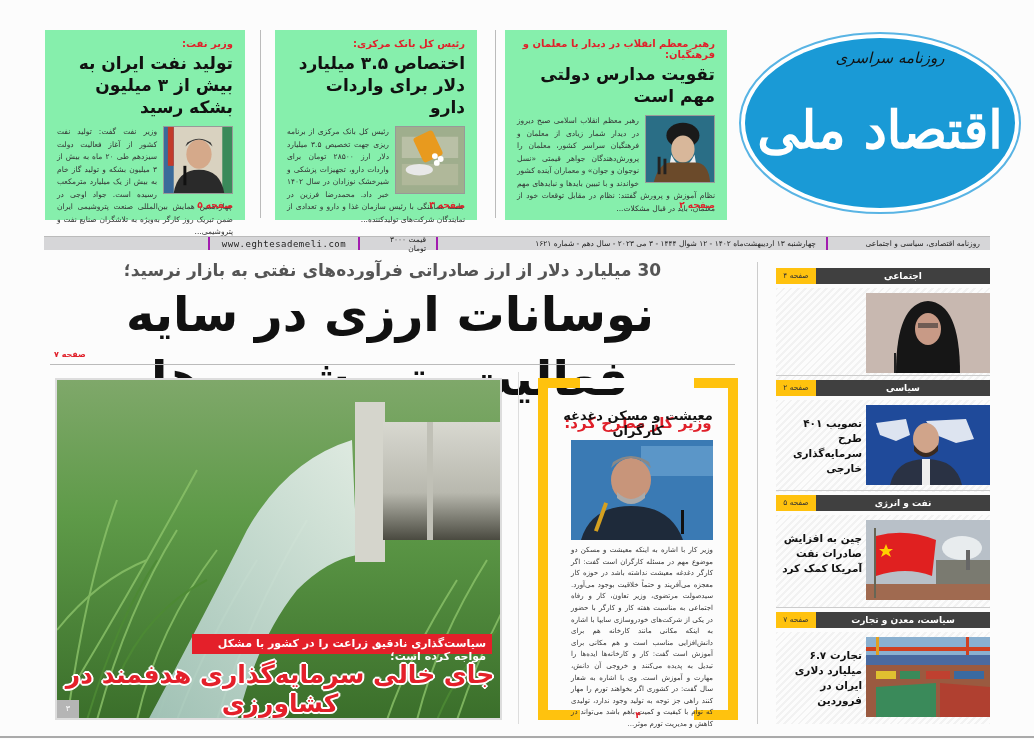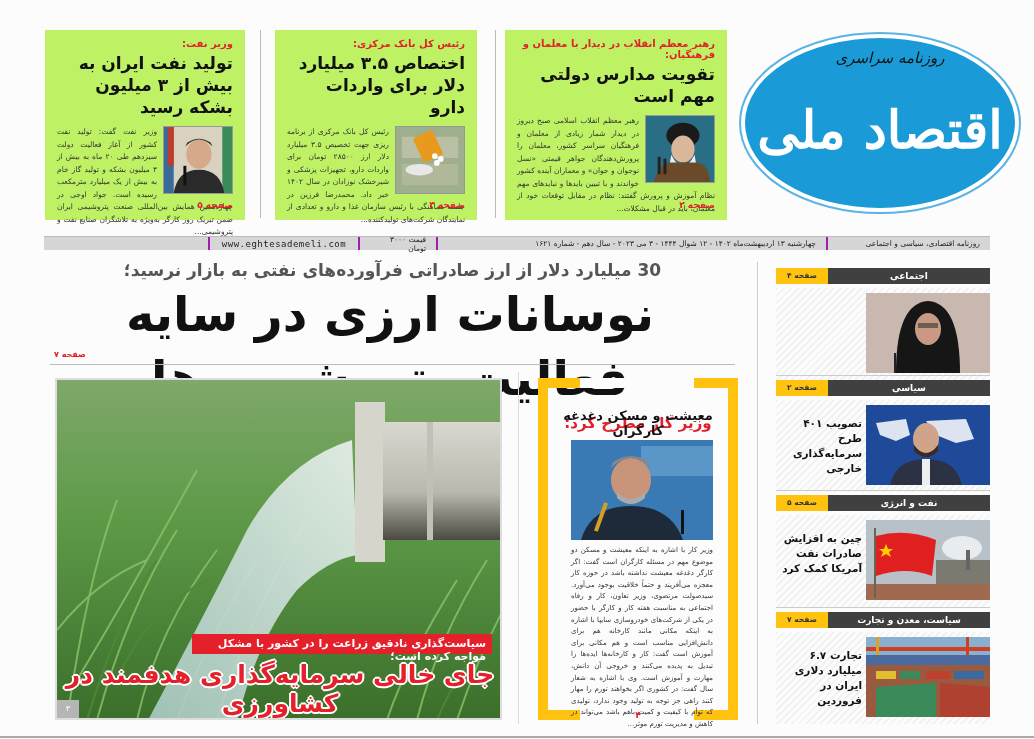--- a/index.html
+++ b/index.html
@@ -1,20 +1,20 @@
 <!DOCTYPE html>
 <html><head>
 <meta charset="utf-8">
 <style>
   * { box-sizing: border-box; margin: 0; padding: 0; }
   html, body { width: 1034px; height: 739px; background: #fcfcfc; overflow: hidden; }
   body { position: relative; font-family: "DejaVu Sans", sans-serif; color: #1a1a1a; }
 
   
-  .teaser { position: absolute; top: 30px; height: 190px; background: #bef264; padding: 8px 12px; direction: rtl; }
+  .teaser { position: absolute; top: 30px; height: 190px; background: #86efac; padding: 8px 12px; direction: rtl; }
   .teaser .kicker { font-size: 10px; font-weight: bold; color: #e0202a; text-align: right; }
   .teaser .title { font-size: 17px; font-weight: bold; line-height: 22px; text-align: right; margin-top: 3px; color: #111; }
   .teaser .body { margin-top: 8px; font-size: 7.5px; line-height: 12.5px; color: #333; text-align: justify; }
   .teaser .thumb { float: right; width: 70px; height: 68px; margin-left: 6px; margin-bottom: 2px; border: 1px solid #999; }
   .teaser .pageref { position: absolute; bottom: 10px; right: 12px; font-size: 9px; color: #e0202a; font-weight: bold; }
   .vsep { position: absolute; top: 30px; width: 1px; height: 188px; background: #bbb; }
 
   
   .logo { position: absolute; left: 735px; top: 28px; width: 290px; height: 190px; }
 
@@ -45,21 +45,21 @@
   .feature .photo { position: absolute; top: 62px; left: 33px; width: 142px; height: 100px; }
   .feature .body { position: absolute; top: 167px; left: 33px; width: 142px; direction: rtl; text-align: justify; font-size: 7px; line-height: 11.6px; color: #333; }
   .feature .pagenum { position: absolute; bottom: 0; left: 0; right: 0; text-align: center; font-size: 9px; font-weight: bold; color: #e0202a; }
   .vsep2 { position: absolute; left: 757px; top: 262px; width: 1px; height: 462px; background: #ccc; }
   .vsep3 { position: absolute; left: 518px; top: 372px; width: 1px; height: 352px; background: #ddd; }
 
   
   .section { position: absolute; left: 776px; width: 214px; height: 112px; }
   .section .hatch { position: absolute; left: 0; top: 20px; width: 214px; height: 92px; background: repeating-linear-gradient(135deg, #f2f2f2 0 2px, #fcfcfc 2px 5px); }
   .section .bar { position: absolute; left: 0; top: 0; width: 214px; height: 16px; display: flex; }
-  .section .bar .ref { width: 52px; background: #ffc20e; font-size: 7.5px; font-weight: bold; text-align: center; line-height: 16px; direction: rtl; color: #333; }
+  .section .bar .ref { width: 40px; background: #ffc20e; font-size: 7.5px; font-weight: normal; text-align: center; line-height: 16px; direction: rtl; color: #333; }
   .section .bar .label { flex: 1; background: #404040; color: #fff; font-size: 9px; font-weight: bold; text-align: center; line-height: 16px; direction: rtl; }
   .section .photo { position: absolute; left: 90px; top: 25px; width: 124px; height: 80px; }
   .section .caption { position: absolute; left: 2px; top: 36px; width: 84px; direction: rtl; text-align: right; font-size: 10.5px; font-weight: bold; line-height: 15px; color: #111; }
   .section .rule { position: absolute; left: 0; top: -5px; width: 214px; height: 1px; background: #ccc; }
 
   .bottomrule { position: absolute; left: 0; top: 736px; width: 1034px; height: 2px; background: #aaa; }
 </style>
 </head>
 <body>
 

